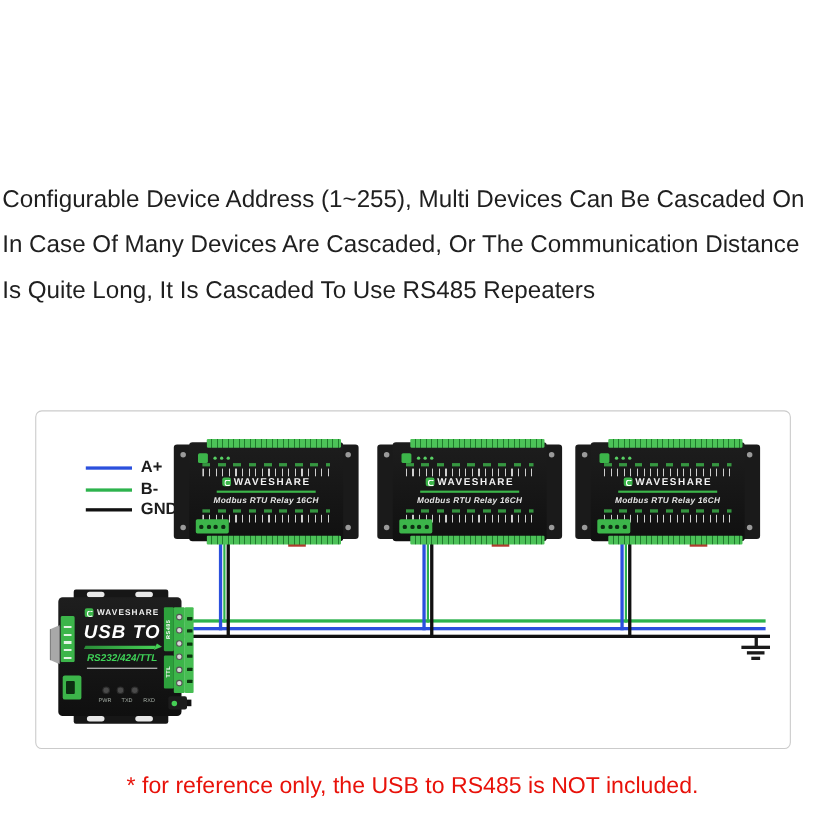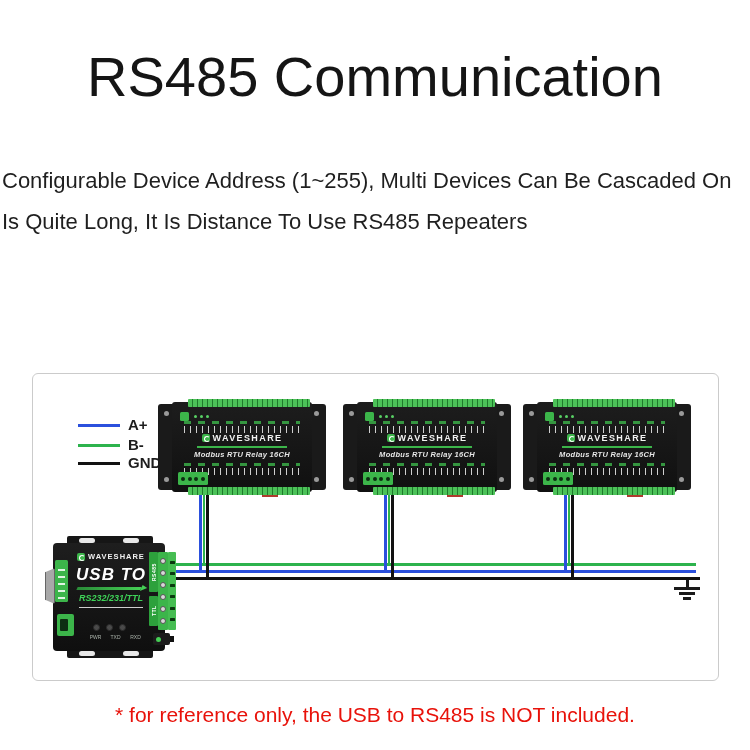--- a/index.html
+++ b/index.html
@@ -117,25 +117,25 @@
   .conv .switch::after { content:""; position:absolute; right:-4px; top:3px; width:4px; height:6px; background:#111; }
   
   .caption { position:absolute; left:150px; top:228px; font-size:19px; color:#222; word-spacing:2px; z-index:2; }
   .footnote { position:absolute; top:703px; left:0; width:750px; text-align:center; font-size:21px; color:#e8120a; }
 </style>
 </head>
 <body>
 
 <div class="page">
 
-  <div class="title">RS485 Communication</div>
 
   <div class="intro">
     <div class="line">Configurable Device Address (1~255), Multi Devices Can Be Cascaded On</div>
-    <div class="line">Is Quite Long, It Is Distance To Use RS485 Repeaters</div>
+    <div class="line">In Case Of Many Devices Are Cascaded, Or The Communication Distance</div>
+    <div class="line">Is Quite Long, It Is Cascaded To Use RS485 Repeaters</div>
   </div>
 
   <div class="diagram">
 
     <div class="legend-line c-blue" style="top:50px"></div>
     <div class="legend-line c-green" style="top:70px"></div>
     <div class="legend-line c-black" style="top:88px"></div>
     <div class="legend-label" style="top:42px">A+</div>
     <div class="legend-label" style="top:62px">B-</div>
     <div class="legend-label" style="top:80px">GND</div>
@@ -291,21 +291,21 @@
       </div>
       <div class="cbody"></div>
       <div class="db9"></div>
       <div class="lsticker"></div>
       <div class="brandrow">
         <span class="ws-glyph"></span>
         <span class="ws-text">WAVESHARE</span>
       </div>
       <div class="usbto">USB TO</div>
       <div class="arrowbar"></div>
-      <div class="sub">RS232/231/TTL</div>
+      <div class="sub">RS232/424/TTL</div>
       <div class="subline"></div>
       <div class="gsq"></div>
       <div class="leds">
           <i></i>
           <i></i>
           <i></i>
         </div>
       <div class="ledlabels">
         <span>PWR</span>
         <span>TXD</span>

